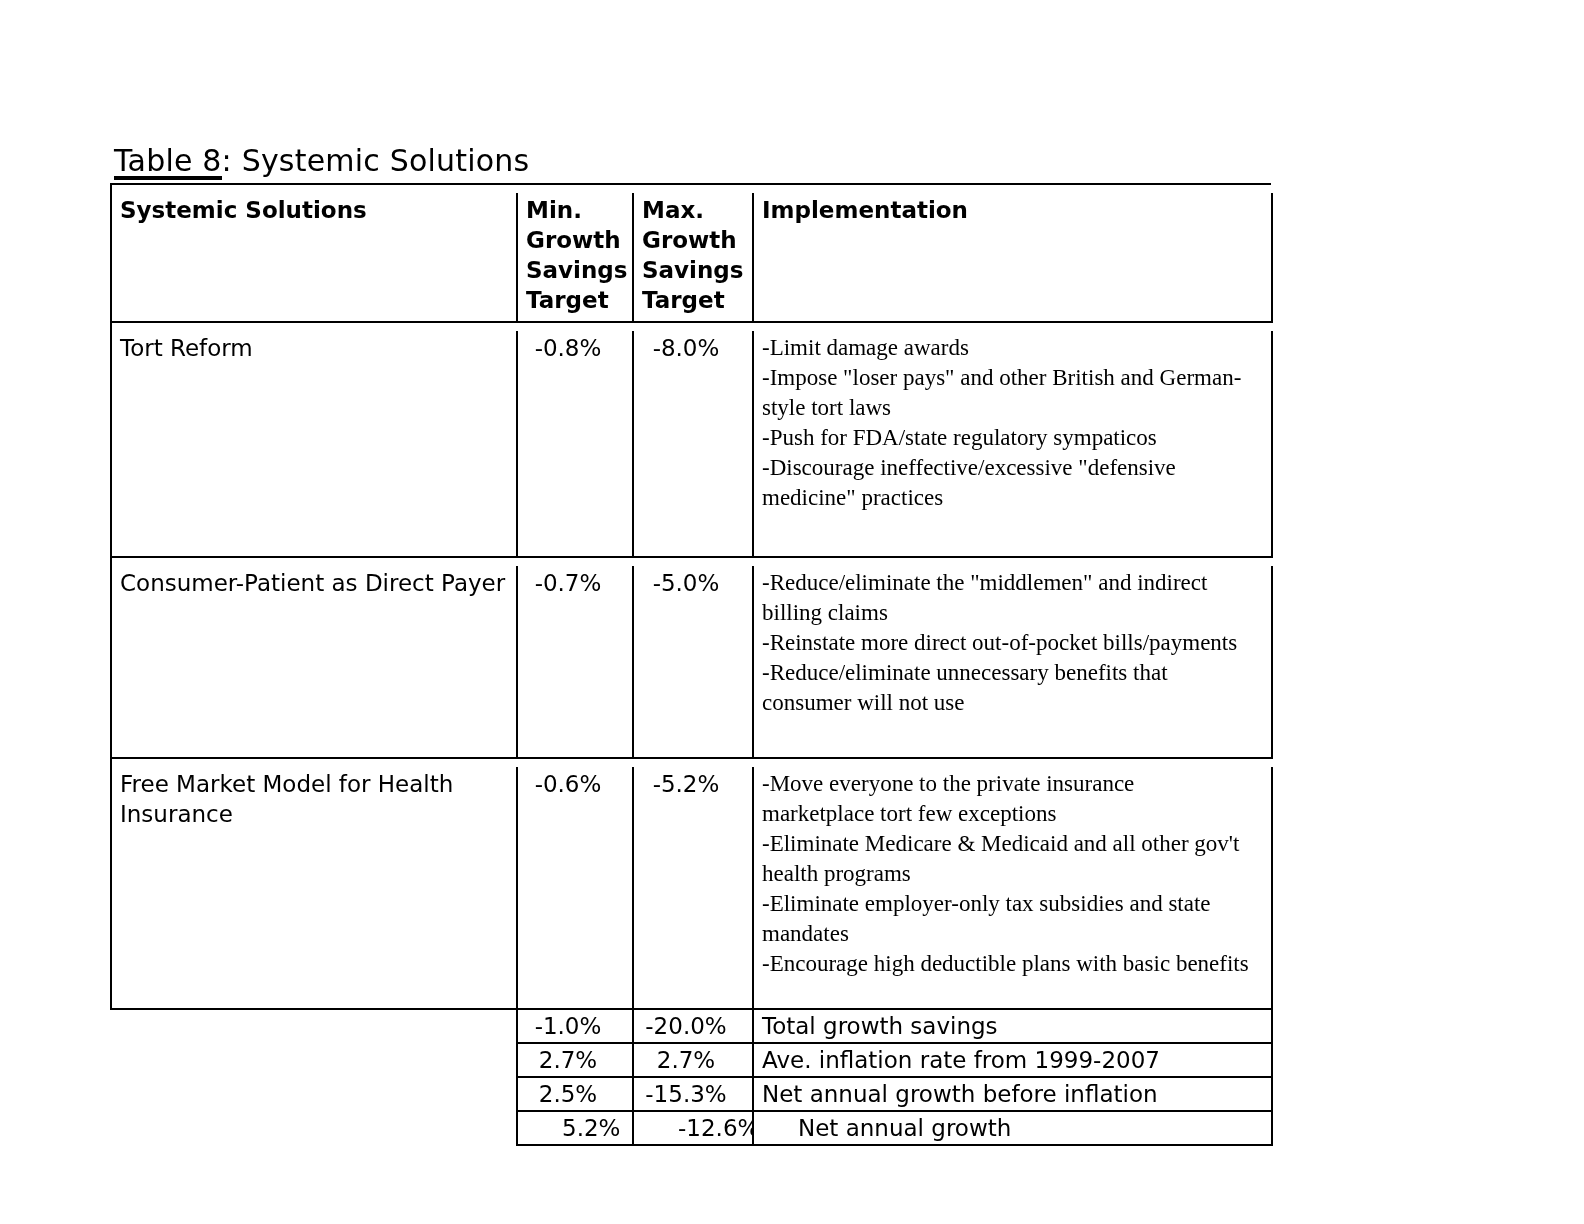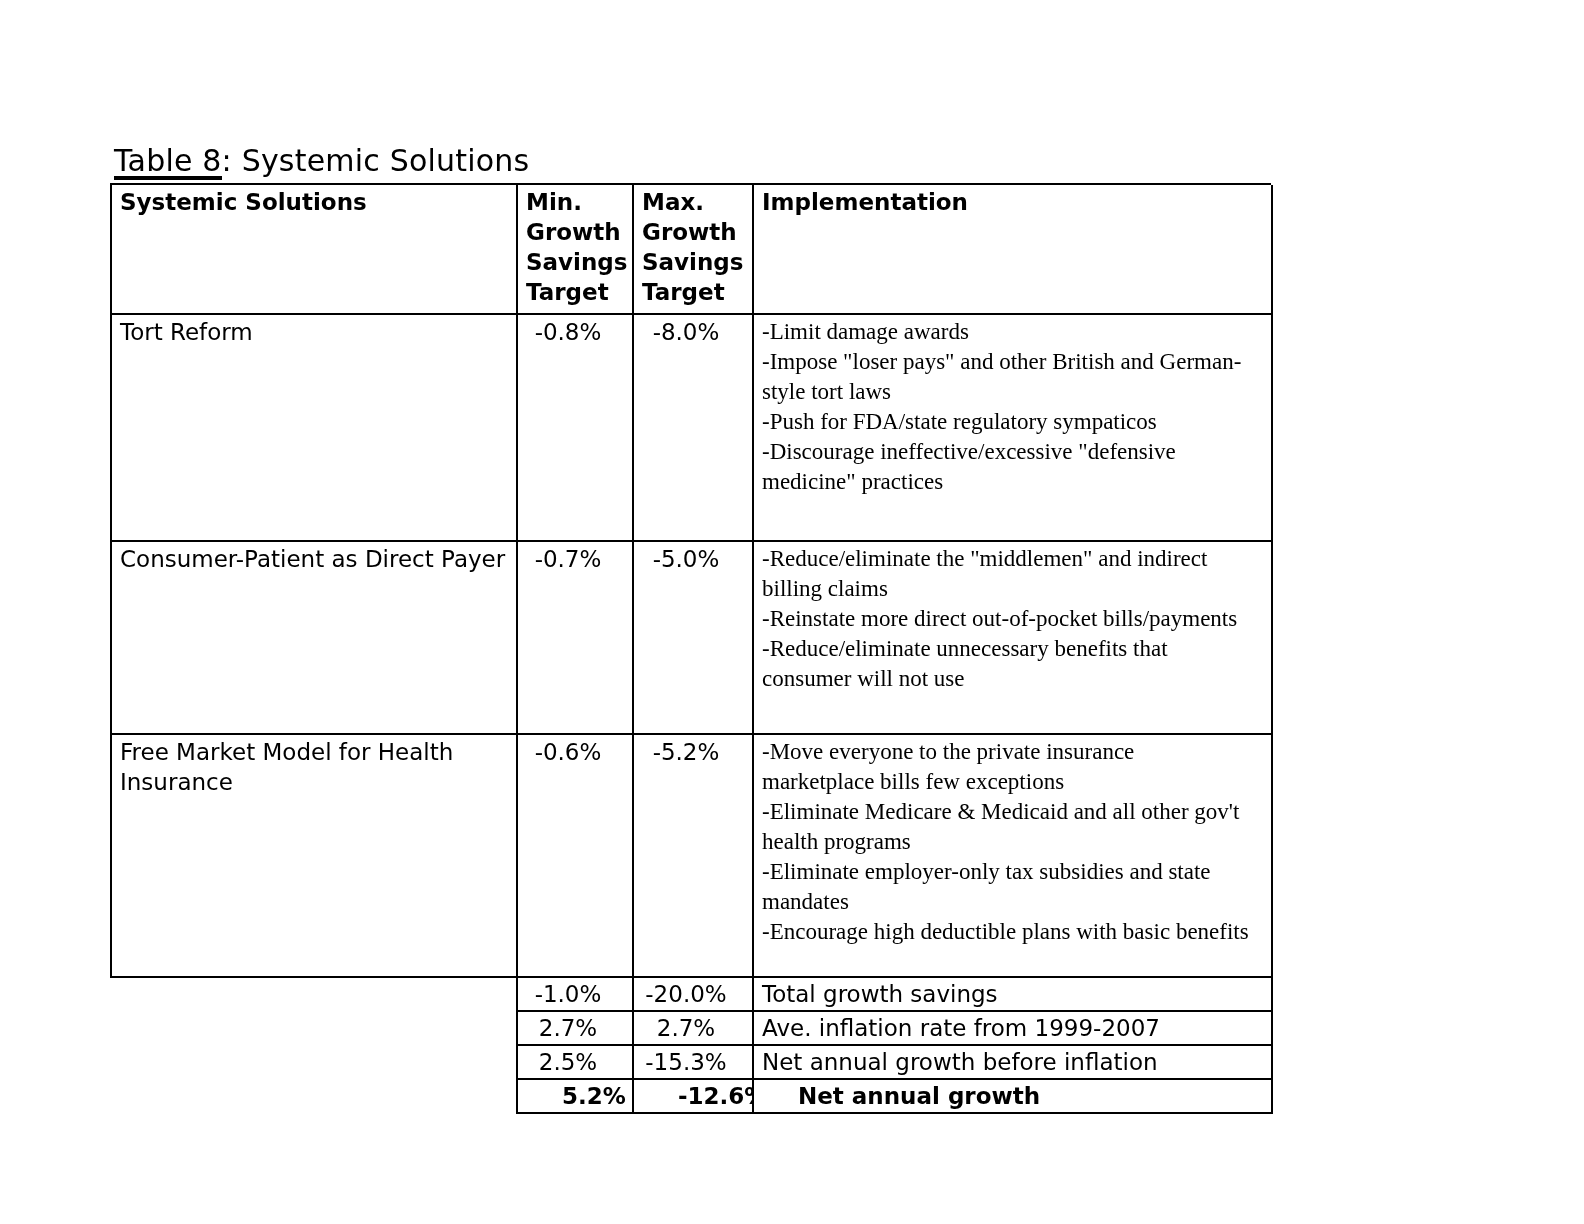--- a/index.html
+++ b/index.html
@@ -32,20 +32,21 @@
   .tbl {
     border-top: 2px solid #000;
     border-left: 2px solid #000;
     width: 1161px;
     font-size: 23px;
     line-height: 30px;
   }
   .trow {
     display: grid;
     grid-template-columns: 406px 116px 120px 519px;
+    margin-top: 8px;
   }
   .cell {
     border-right: 2px solid #000;
     border-bottom: 2px solid #000;
     padding: 2px 6px 2px 8px;
     overflow: hidden;
   }
   .cell.num {
     text-align: center;
     padding-right: 16px;
@@ -71,21 +72,21 @@
   }
   .srow {
     display: grid;
     grid-template-columns: 116px 120px 519px;
     min-height: 32px;
   }
   .srow .cell {
     padding-top: 1px;
     padding-bottom: 1px;
   }
-  .srow.bold .cell { font-weight: bold; padding-left: 44px; }
+  .srow.bold .cell { font-weight: normal; padding-left: 44px; }
   .impl-item { display: block; font-family: Liberation Serif, serif; }
 </style>
 </head>
 <body>
 
 <div class="content">
 
   <div class="doc-title">
     <span class="underlined">Table 8</span><span>: Systemic Solutions</span>
   </div>
@@ -120,21 +121,21 @@
         <span class="impl-item">-Reinstate more direct out-of-pocket bills/payments</span>
         <span class="impl-item">-Reduce/eliminate unnecessary benefits that consumer will not use</span>
       </div>
     </div>
 
     <div class="trow r3">
       <div class="cell">Free Market Model for Health Insurance</div>
       <div class="cell num">-0.6%</div>
       <div class="cell num">-5.2%</div>
       <div class="cell impl">
-        <span class="impl-item">-Move everyone to the private insurance marketplace bills few exceptions</span>
+        <span class="impl-item">-Move everyone to the private insurance marketplace tort few exceptions</span>
         <span class="impl-item">-Eliminate Medicare &amp; Medicaid and all other gov't health programs</span>
         <span class="impl-item">-Eliminate employer-only tax subsidies and state mandates</span>
         <span class="impl-item">-Encourage high deductible plans with basic benefits</span>
       </div>
     </div>
 
   </div>
 
   <div class="summary">
 

